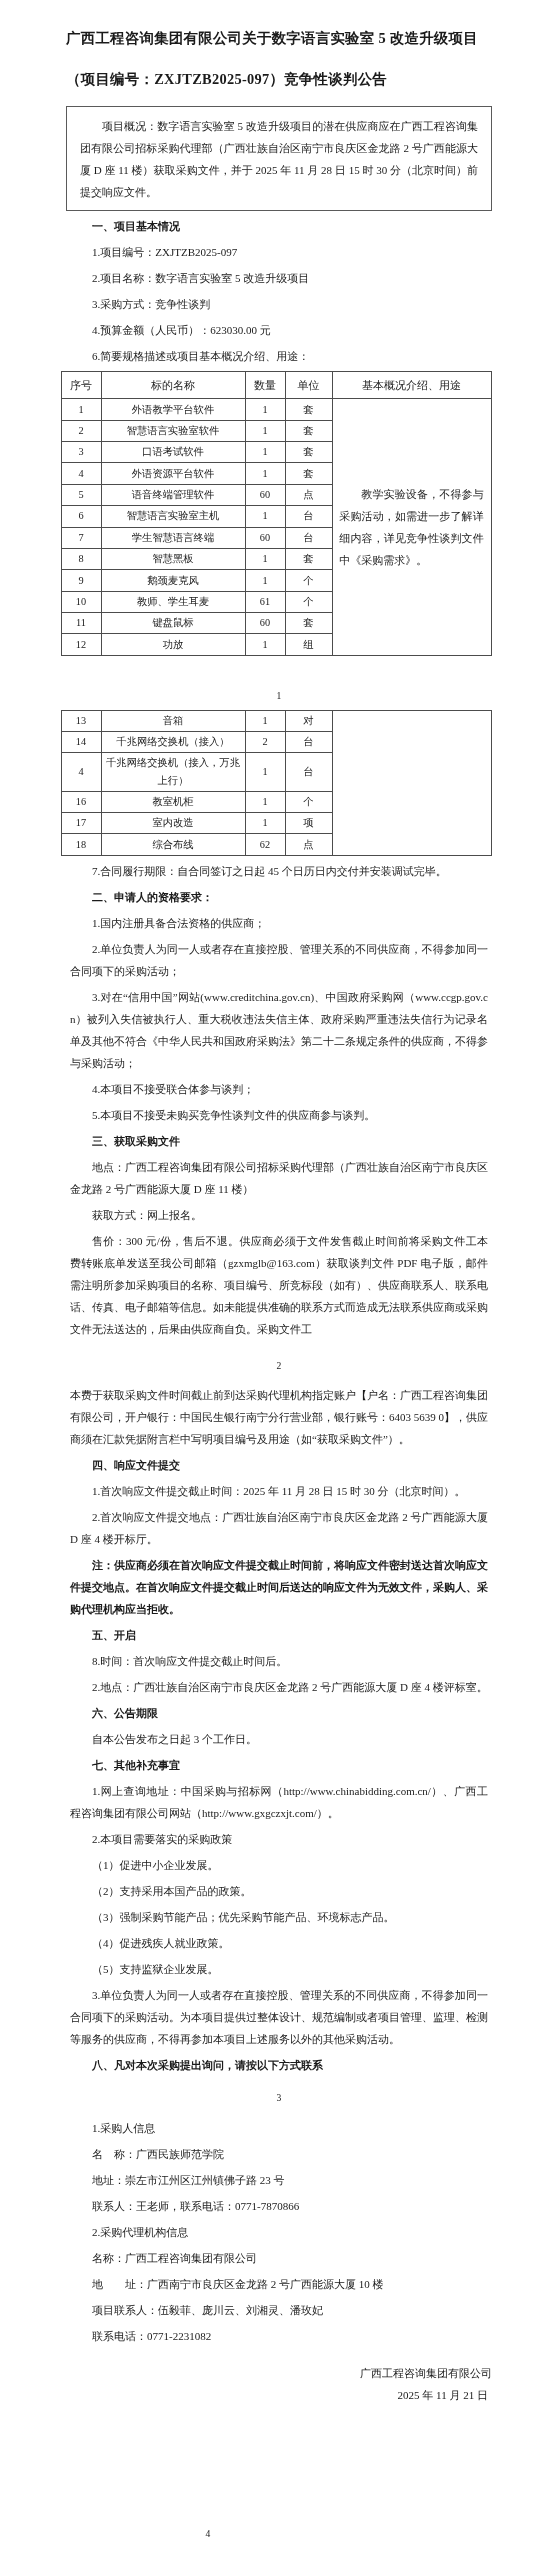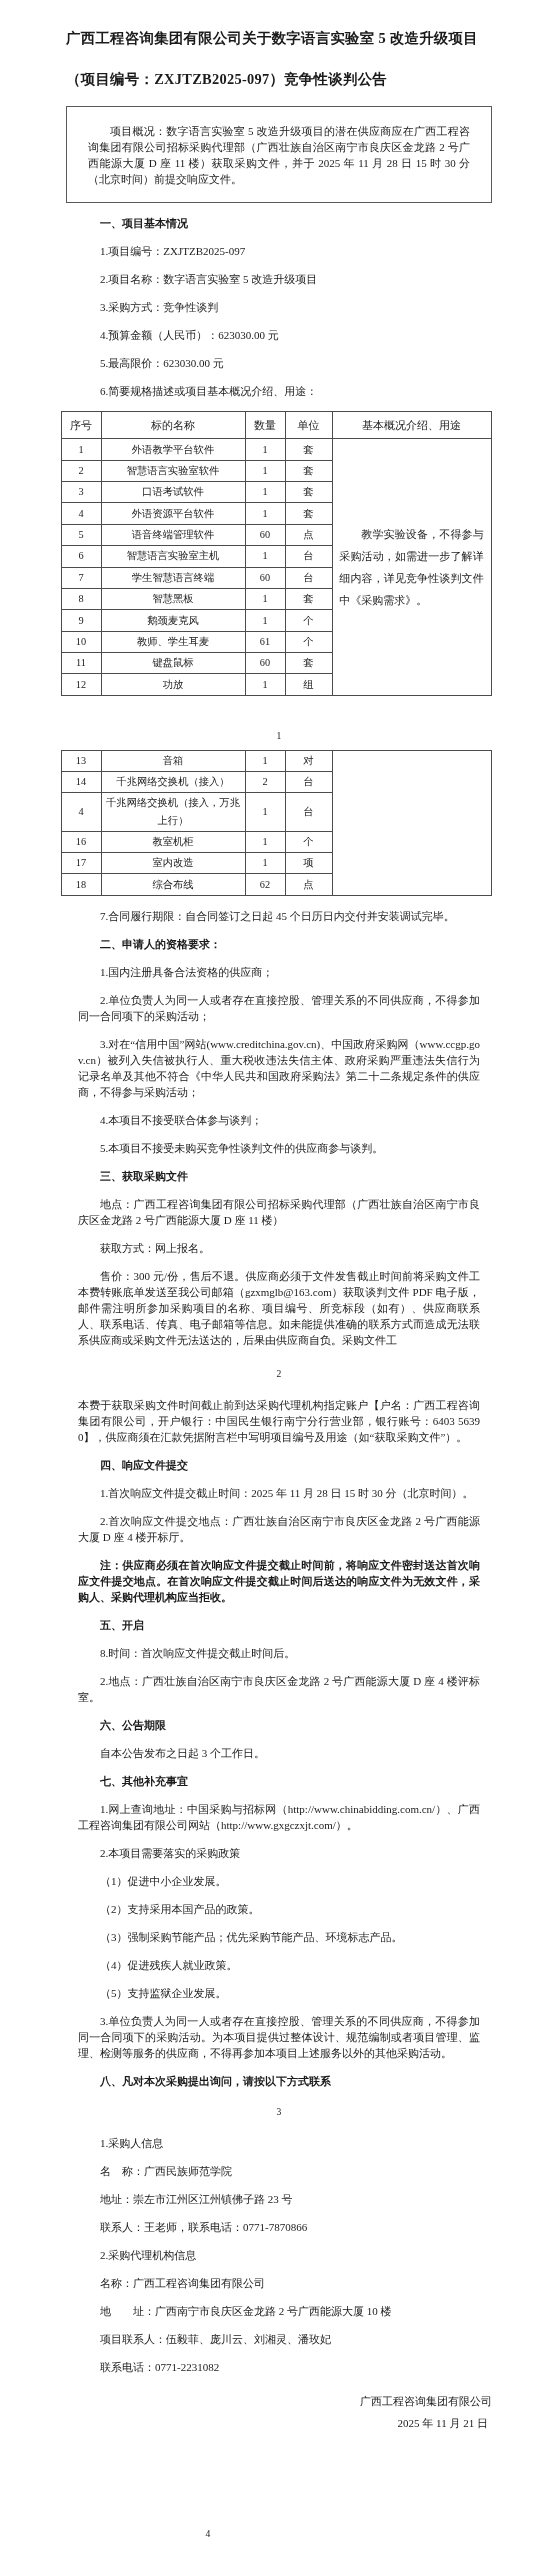--- a/index.html
+++ b/index.html
@@ -6,21 +6,21 @@
   body{
     width:548px;height:2576px;background:#ffffff;color:#1b1b1b;
     font-family:"Liberation Serif","DejaVu Serif",serif;
     overflow:hidden;position:relative;
   }
   .doc{position:relative;padding:18px 56px 0 66px;width:426px;}
   .title{font-size:14.4px;font-weight:700;line-height:41px;text-align:left;letter-spacing:0.3px;}
   .box{border:0.7px solid #5a5a5a;margin-top:6.2px;padding:3.4px 9px;}
   .box p{margin:0;}
   .p,.cont,.note,.hd,.box p{
-    margin:12px;font-size:11px;line-height:16px;text-align:justify;text-indent:2em;
+    margin:4px;font-size:11px;line-height:22px;text-align:justify;text-indent:2em;
     word-break:break-all;
   }
   .hd{font-weight:700;}
   .note{font-weight:700;}
   .cont{text-indent:0;}
   table.items{
     border-collapse:collapse;table-layout:fixed;width:431px;margin-left:-5.5px;
   }
   table.items col.c1{width:40px;}
   table.items col.c2{width:144px;}
@@ -52,21 +52,20 @@
     <div class="title">广西工程咨询集团有限公司关于数字语言实验室 5 改造升级项目</div>
     <div class="title">（项目编号：ZXJTZB2025-097）竞争性谈判公告</div>
     <div class="box">
       <p>项目概况：数字语言实验室 5 改造升级项目的潜在供应商应在广西工程咨询集团有限公司招标采购代理部（广西壮族自治区南宁市良庆区金龙路 2 号广西能源大厦 D 座 11 楼）获取采购文件，并于 2025 年 11 月 28 日 15 时 30 分（北京时间）前提交响应文件。</p>
     </div>
     <p class="hd">一、项目基本情况</p>
     <p class="p">1.项目编号：ZXJTZB2025-097</p>
     <p class="p">2.项目名称：数字语言实验室 5 改造升级项目</p>
     <p class="p">3.采购方式：竞争性谈判</p>
     <p class="p">4.预算金额（人民币）：623030.00 元</p>
-    <p class="p">5.最高限价：623030.00 元</p>
     <p class="p">6.简要规格描述或项目基本概况介绍、用途：</p>
     <table class="items">
       <colgroup>
         <col class="c1">
         <col class="c2">
         <col class="c3">
         <col class="c4">
         <col class="c5">
       </colgroup>
       <thead>

